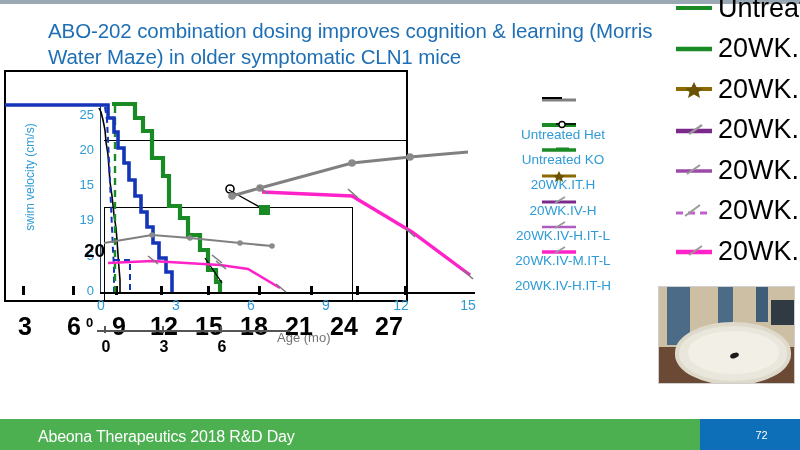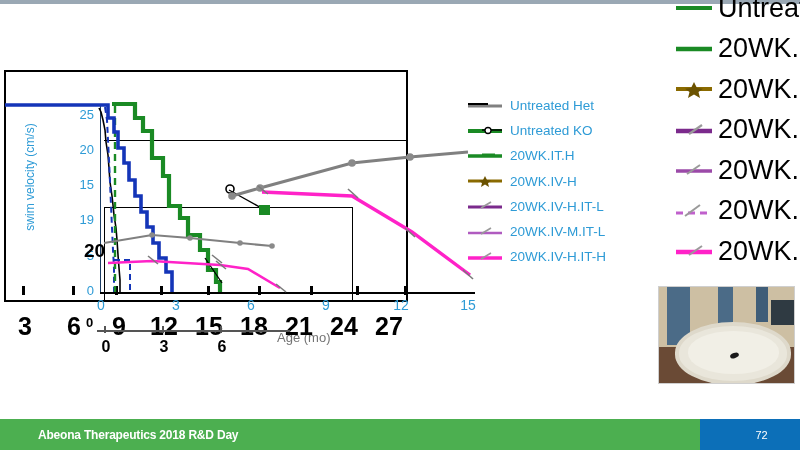--- a/index.html
+++ b/index.html
@@ -67,21 +67,21 @@
   .black-axis-line{position:absolute;left:97px;top:330px;width:193px;height:0;border-top:2px solid #555;}
   .black-axis-tick{position:absolute;width:0;height:7px;border-left:2px solid #555;top:326px;}
   .small20{position:absolute;left:84px;top:240px;color:#000;font-weight:bold;font-size:19px;}
   .origin0{position:absolute;left:86px;top:315px;color:#000;font-weight:bold;font-size:13px;}
 
   
   .otick{position:absolute;top:286px;width:0;height:9px;border-left:3px solid #000;}
 
   
   .legend-inner{position:absolute;left:468px;top:93px;width:190px;}
-  .leg-row{display:flex;align-items:center;height:25.2px;}
+  .leg-row{display:flex;align-items:center;height:25.2px;flex-direction:column;}
   .leg-swatch{width:34px;height:14px;position:relative;margin-right:8px;flex:0 0 34px;}
   .leg-text{color:#2E9BD6;font-size:13.5px;white-space:nowrap;}
 
   
   .legend-big{position:absolute;left:676px;top:-12px;width:200px;}
   .bigrow{display:flex;align-items:center;height:40.5px;}
   .big-swatch{width:36px;height:18px;position:relative;flex:0 0 36px;margin-right:6px;}
   .big-text{color:#000;font-size:27px;white-space:nowrap;font-family:"Liberation Sans", sans-serif;}
 
   
@@ -103,34 +103,35 @@
     position:absolute;left:8%;top:9%;width:84%;height:78%;
     border-radius:50%/48%;background:#f1efe6;
   }
   .photo .mouse{
     position:absolute;left:47%;top:52%;width:9px;height:5px;border-radius:50%;
     background:#1a1a1a;transform:rotate(-18deg);
   }
 
   
   .footer{position:absolute;left:0;top:419px;width:800px;height:31px;background:#4CAF50;}
-  .footer-text{position:absolute;left:38px;top:428px;color:#fff;font-size:12px;font-weight:bold;letter-spacing:-0.2px;}
+  .footer-text{position:absolute;left:38px;top:428px;color:#fff;font-size:16px;font-weight:normal;letter-spacing:-0.2px;}
   .pagebox{position:absolute;left:700px;top:419px;width:100px;height:31px;background:#0C6FB8;}
   .pagenum{position:absolute;left:700px;top:429px;width:123px;text-align:center;color:#fff;font-size:11px;}
 
   
   svg.overlay{position:absolute;left:0;top:0;width:800px;height:450px;pointer-events:none;}
 </style>
 </head>
 <body>
 
 <div id="slide">
 
   <div class="top-strip"></div>
 
+  <div class="title">ABO-202 combination dosing improves cognition &amp; learning (Morris Water Maze) in older symptomatic CLN1 mice</div>
 
   <div class="frame-outer"></div>
   <div class="frame-inner"></div>
   <div class="frame-inner2"></div>
 
   <div class="ax-y"></div>
   <div class="ax-x"></div>
 
   <div class="ylabel">swim velocity (cm/s)</div>
 

